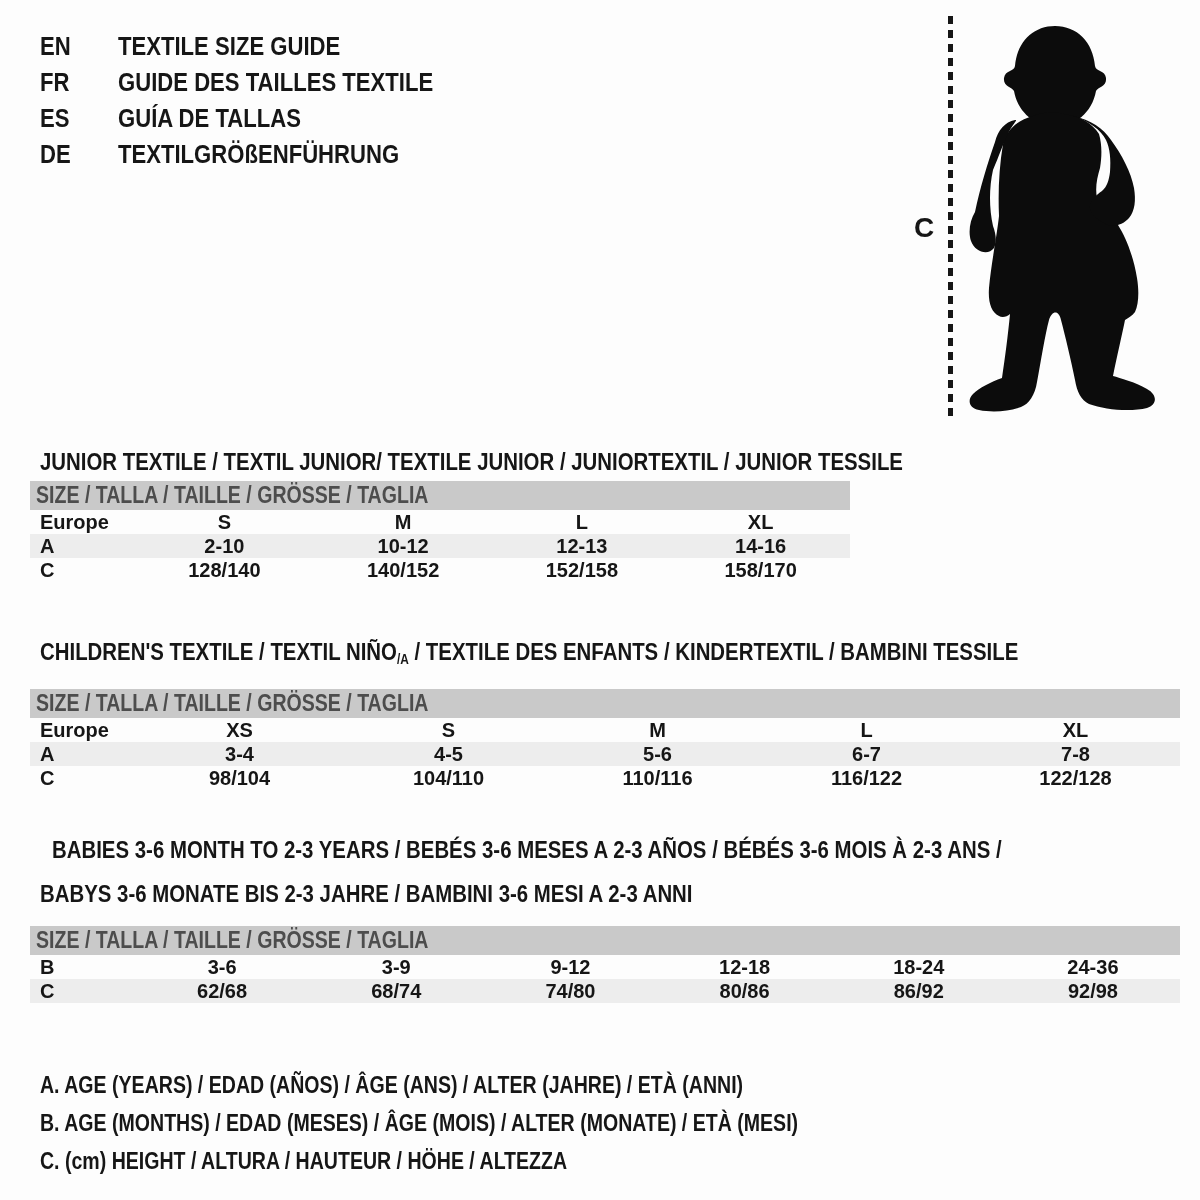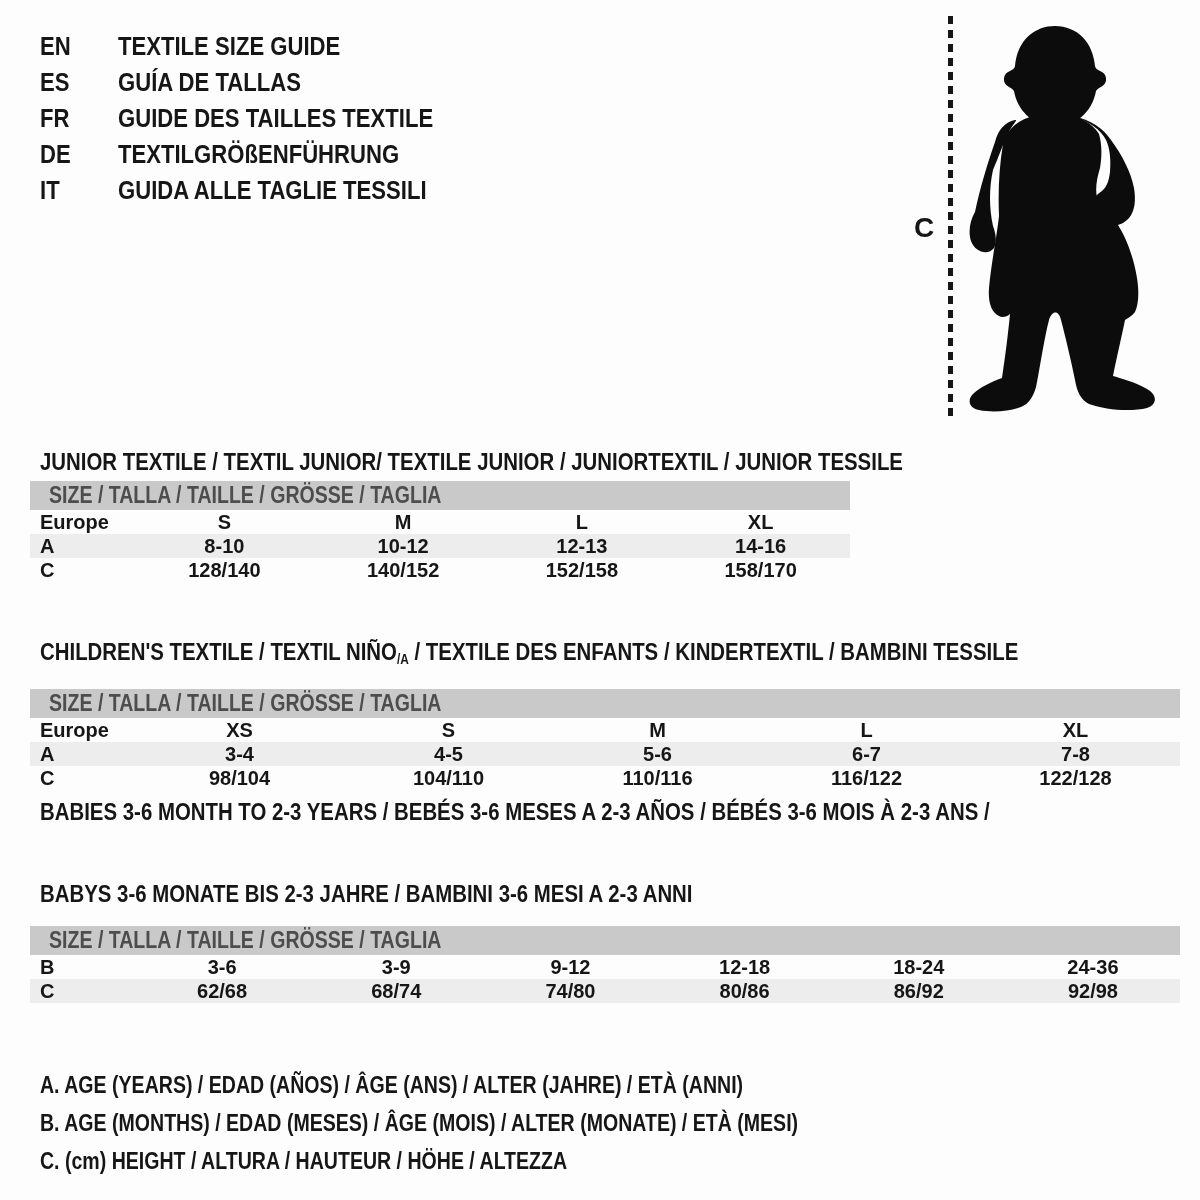--- a/index.html
+++ b/index.html
@@ -26,52 +26,48 @@
   .c-label{position:absolute;left:914px;top:212px;font-size:28px;}
   .baby-svg{position:absolute;left:955px;top:20px;width:215px;height:410px;}
 
   
   .sec-title{position:absolute;left:40px;font-size:24px;white-space:nowrap;}
   .sub{font-size:14px;vertical-align:-4px;}
 
   
   .table{position:absolute;left:30px;}
   .thead{height:29px;background:#c9c9c9;color:#4d4d4d;font-size:23px;
-         display:flex;align-items:center;padding-left:19px;}
+         display:flex;align-items:center;padding-left:6px;}
   .trow{display:flex;align-items:center;height:24px;font-size:20px;}
   .trow.shaded{background:#ededed;}
   .tlabel{width:105px;padding-left:10px;box-sizing:border-box;}
   .tcell{flex:1;text-align:center;}
 
   
   .legend-line{position:absolute;left:40px;font-size:23px;white-space:nowrap;}
 </style>
 </head>
 <body>
 
 <div class="lang-list">
   <div class="lang-row">
     <span class="lang-code"><span class="cx">EN</span></span>
     <span class="cx">TEXTILE SIZE GUIDE</span>
   </div>
   <div class="lang-row">
+    <span class="lang-code"><span class="cx">FR</span></span>
+    <span class="cx">GUIDE DES TAILLES TEXTILE</span>
+  </div>
+  <div class="lang-row">
     <span class="lang-code"><span class="cx">ES</span></span>
     <span class="cx">GUÍA DE TALLAS</span>
   </div>
   <div class="lang-row">
-    <span class="lang-code"><span class="cx">FR</span></span>
-    <span class="cx">GUIDE DES TAILLES TEXTILE</span>
-  </div>
-  <div class="lang-row">
     <span class="lang-code"><span class="cx">DE</span></span>
     <span class="cx">TEXTILGRÖßENFÜHRUNG</span>
-  </div>
-  <div class="lang-row">
-    <span class="lang-code"><span class="cx">IT</span></span>
-    <span class="cx">GUIDA ALLE TAGLIE TESSILI</span>
   </div>
 </div>
 
 <div class="figure">
   <div class="c-label">C</div>
   <div class="dotted-line"></div>
   <svg class="baby-svg" viewBox="0 0 215 410">
     <g fill="#0c0c0c">
 
       <path d="M100,6 C78,6 62,22 60,46 C59,52 50,50 49,58 C48,67 57,67 59,71
@@ -114,21 +110,21 @@
   </div>
   <div class="trow">
     <div class="tlabel">Europe</div>
     <div class="tcell">S</div>
     <div class="tcell">M</div>
     <div class="tcell">L</div>
     <div class="tcell">XL</div>
   </div>
   <div class="trow shaded">
     <div class="tlabel">A</div>
-    <div class="tcell">8-10</div>
+    <div class="tcell">2-10</div>
     <div class="tcell">10-12</div>
     <div class="tcell">12-13</div>
     <div class="tcell">14-16</div>
   </div>
   <div class="trow">
     <div class="tlabel">C</div>
     <div class="tcell">128/140</div>
     <div class="tcell">140/152</div>
     <div class="tcell">152/158</div>
     <div class="tcell">158/170</div>
@@ -161,21 +157,21 @@
   <div class="trow">
     <div class="tlabel">C</div>
     <div class="tcell">98/104</div>
     <div class="tcell">104/110</div>
     <div class="tcell">110/116</div>
     <div class="tcell">116/122</div>
     <div class="tcell">122/128</div>
   </div>
 </div>
 
-<div class="sec-title" style="top:798px;">
+<div class="sec-title" style="top:836px;margin-left:12px;">
   <span class="cx">BABIES 3-6 MONTH TO 2-3 YEARS / BEBÉS 3-6 MESES A 2-3 AÑOS / BÉBÉS 3-6 MOIS À 2-3 ANS /</span>
 </div>
 <div class="sec-title" style="top:880px;text-align:right;">
   <span class="cx">BABYS 3-6 MONATE BIS 2-3 JAHRE / BAMBINI 3-6 MESI A 2-3 ANNI</span>
 </div>
 <div class="table" style="top:926px;width:1150px;">
   <div class="thead">
     <span class="cx">SIZE / TALLA / TAILLE / GRÖSSE / TAGLIA</span>
   </div>
   <div class="trow">

